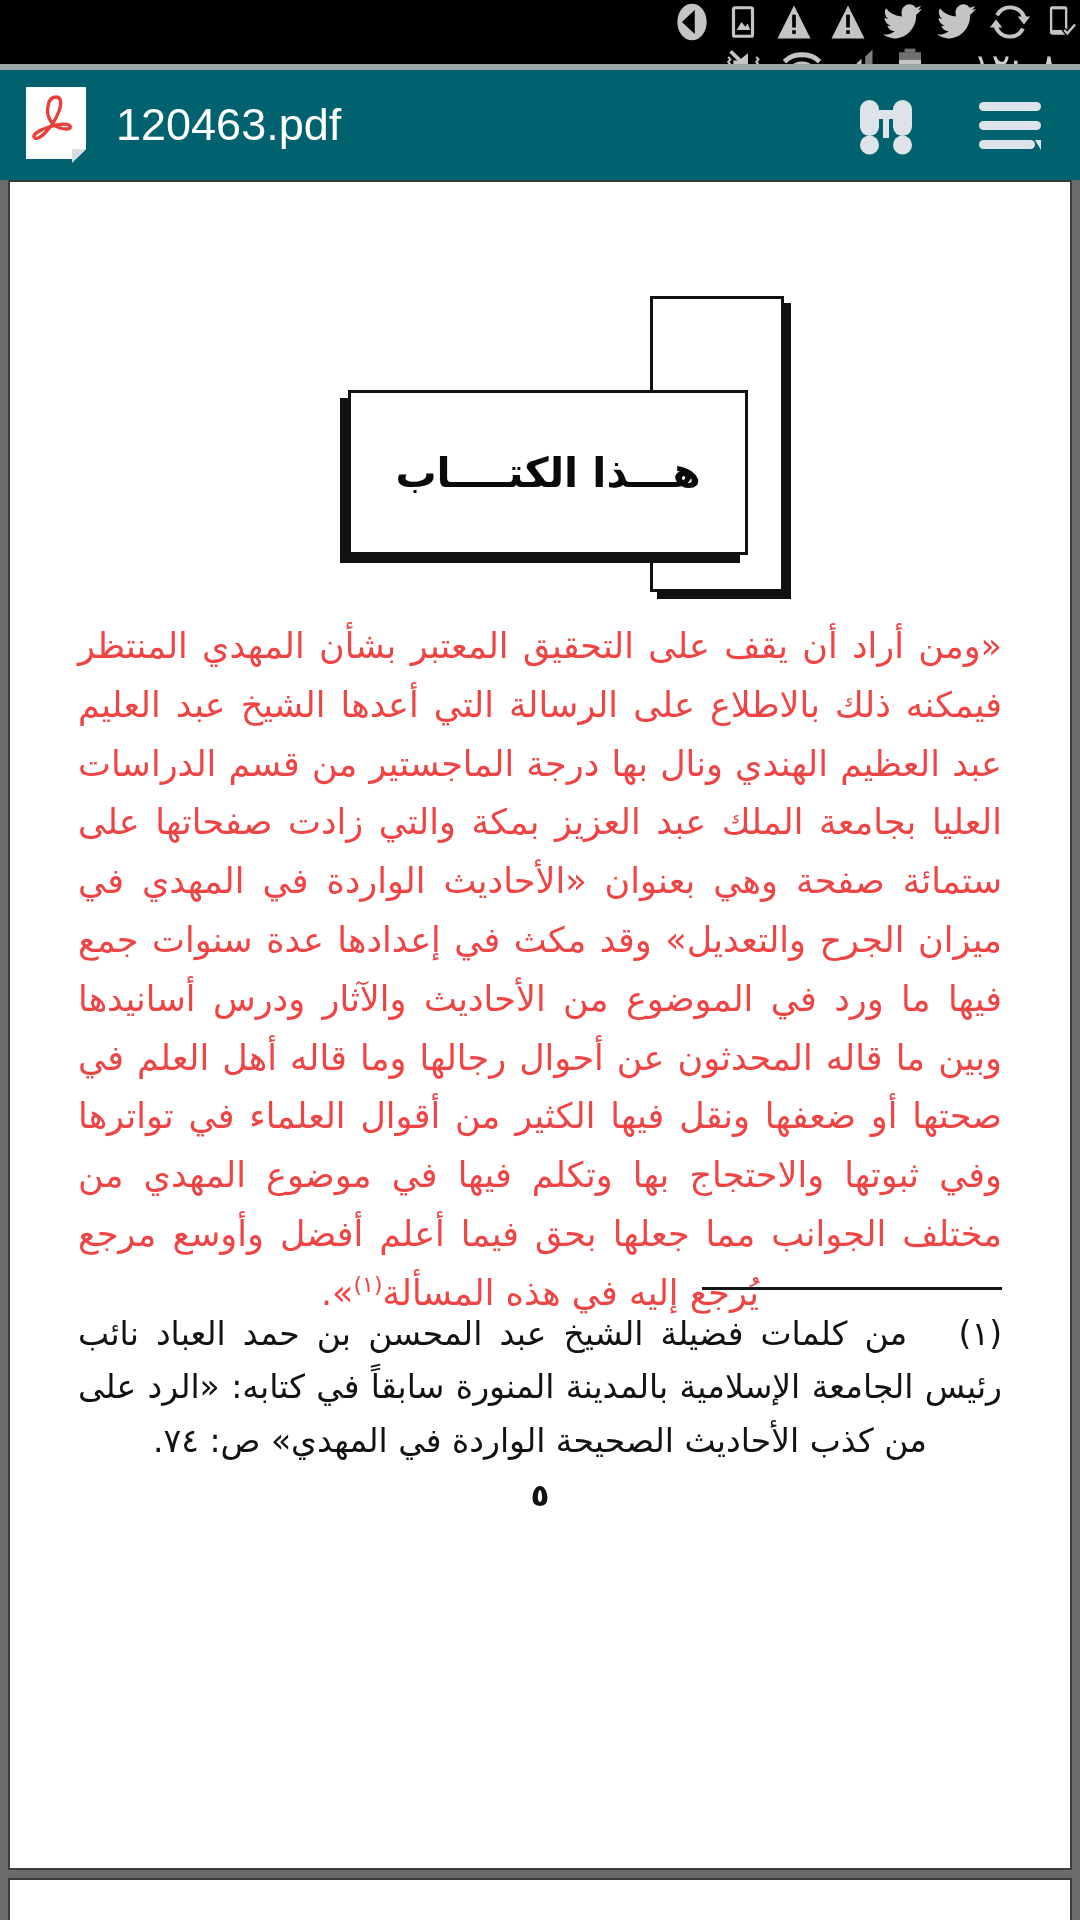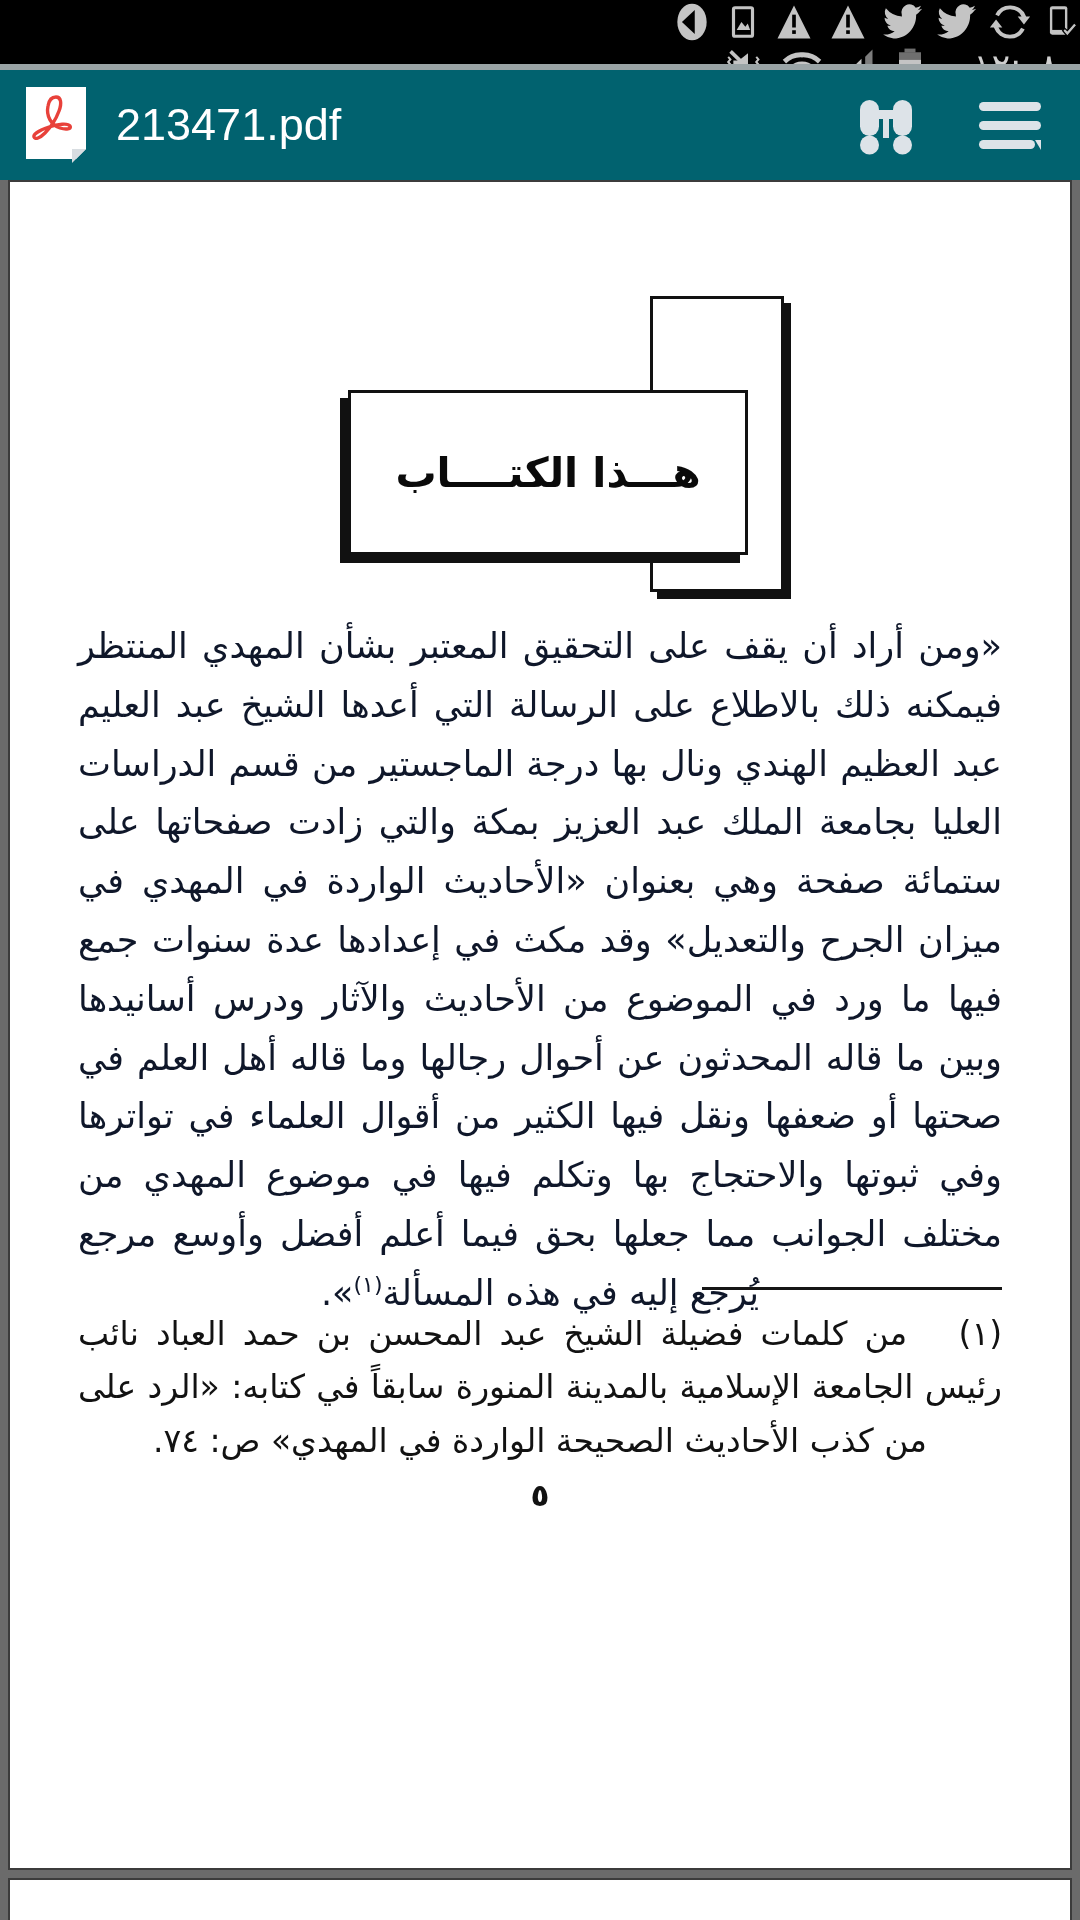--- a/index.html
+++ b/index.html
@@ -116,21 +116,21 @@
     font-family:"DejaVu Sans", sans-serif;
     letter-spacing:0px; white-space:nowrap;
     direction:rtl;
   }
 
   
   #body-text{
     position:absolute;
     top:435px; right:68px; left:68px;
     direction:rtl; text-align:justify;
-    color:#0f172a;
+    color:#ef4444;
     font-family:"DejaVu Sans", sans-serif;
     font-size:35px; line-height:1.68;
     text-align-last:center;
   }
   #body-text p{ text-align:justify; }
   .sup{ font-size:22px; vertical-align:super; }
 
   
   #footnote-rule{
     position:absolute; top:1105px; right:68px;
@@ -273,21 +273,21 @@
 
   <span id="pdf-icon-wrap">
     <svg viewBox="0 0 64 76">
       <rect x="0" y="0" width="60" height="72" fill="#ffffff"></rect>
       <path d="M60 62 L60 76 L46 76 Z" fill="#01626f"></path>
       <path d="M46 62 L60 62 L46 76 Z" fill="#d8dde1"></path>
       <path d="M30 10 c5 0 6 6 3 14 c-3 8 -9 17 -14 22 c-5 5 -10 7 -11 4 c-1 -3 6 -7 15 -10 c9 -3 19 -4 21 -1 c2 3 -4 4 -10 2 c-9 -3 -14 -12 -12 -22 c1 -6 4 -9 8 -9 z" fill="none" stroke="#e8413a" stroke-width="3.4" stroke-linejoin="round"></path>
     </svg>
   </span>
 
-  <span id="doc-title">213471.pdf</span>
+  <span id="doc-title">120463.pdf</span>
 
   <span id="search-btn" class="appbar-btn">
     <svg width="64" height="62" viewBox="0 0 64 62">
       <rect x="6" y="6" width="19" height="36" rx="9.5" fill="#dde3e8"></rect>
       <rect x="39" y="6" width="19" height="36" rx="9.5" fill="#dde3e8"></rect>
       <rect x="23" y="16" width="18" height="9" fill="#dde3e8"></rect>
       <rect x="29" y="22" width="6" height="22" fill="#dde3e8"></rect>
       <circle cx="15.5" cy="51" r="9.5" fill="#dde3e8"></circle>
       <circle cx="48.5" cy="51" r="9.5" fill="#dde3e8"></circle>
     </svg>

